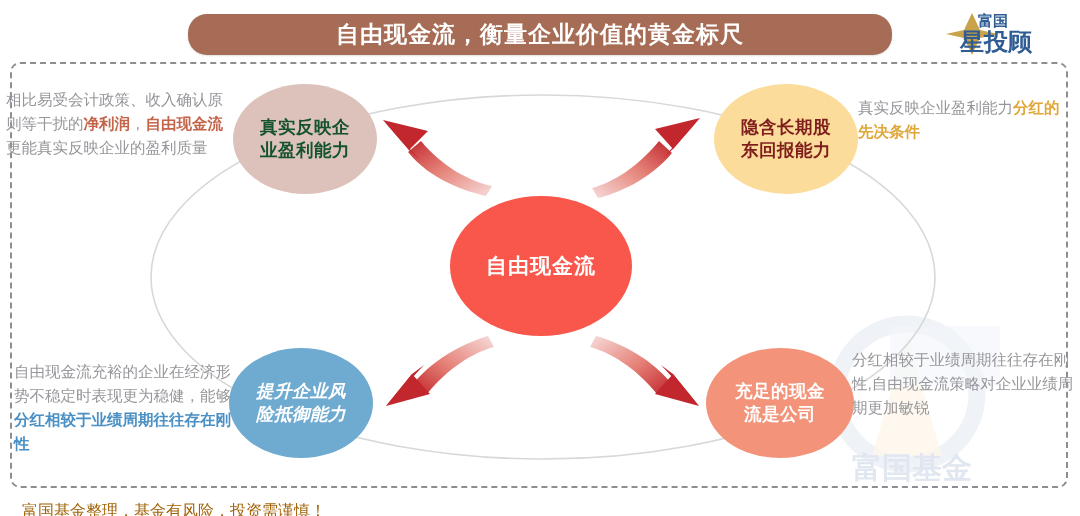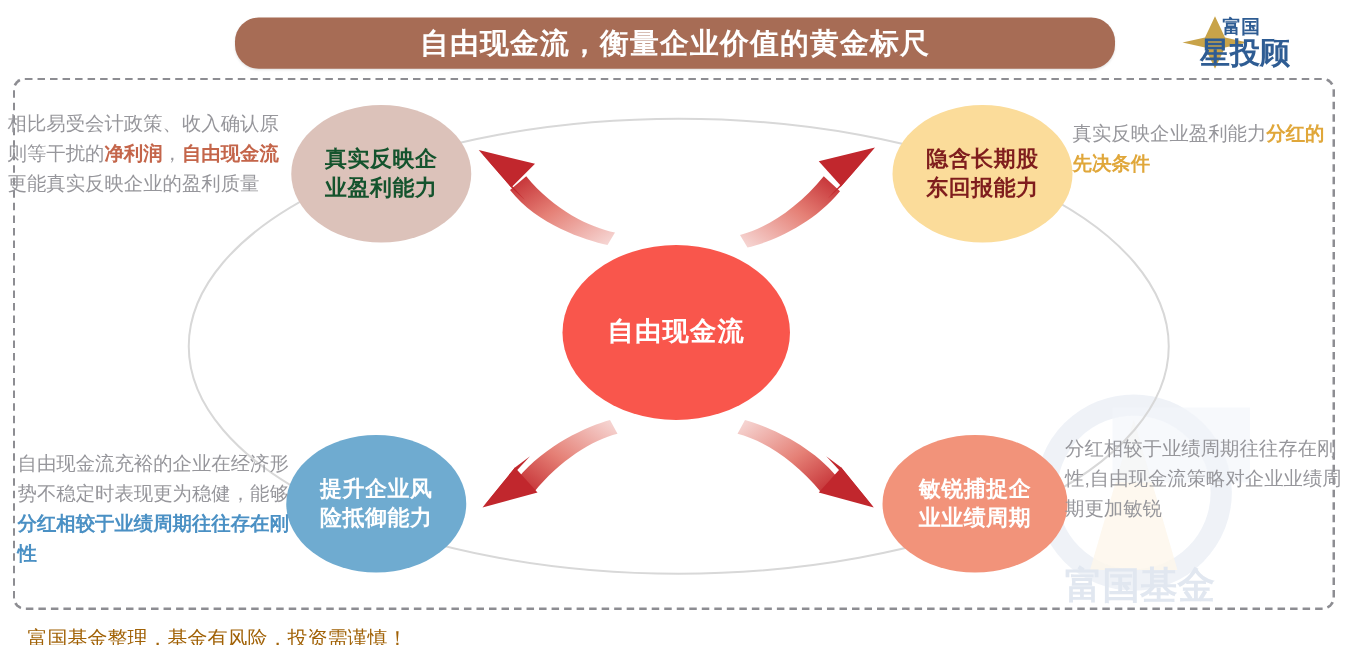--- a/index.html
+++ b/index.html
@@ -134,20 +134,21 @@
     height: 110px;
     background: #fbdc9a;
   }
   .node-tr .node-label { color: #7f1d1d; }
   .node-bl {
     left: 229px;
     top: 348px;
     width: 144px;
     height: 110px;
     background: #6fabd0;
+    font-style: italic;
   }
   .node-bl .node-label { color: #ffffff; }
   .node-br {
     left: 706px;
     top: 348px;
     width: 148px;
     height: 110px;
     background: #f2937a;
   }
   .node-br .node-label { color: #ffffff; }
@@ -263,21 +264,21 @@
   <div class="node node-tl">
     <div class="node-label">真实反映企业盈利能力</div>
   </div>
   <div class="node node-tr">
     <div class="node-label">隐含长期股东回报能力</div>
   </div>
   <div class="node node-bl">
     <div class="node-label">提升企业风险抵御能力</div>
   </div>
   <div class="node node-br">
-    <div class="node-label">敏锐捕捉企业业绩周期</div>
+    <div class="node-label">充足的现金流是公司</div>
   </div>
 
   <div class="desc desc-tl">
     <span>相比易受会计政策、收入确认原则等干扰的</span><b class="hl-brown">净利润</b><span>，</span><b class="hl-brown">自由现金流</b><span>更能真实反映企业的盈利质量</span>
   </div>
 
   <div class="desc desc-tr">
     <span>真实反映企业盈利能力</span><b class="hl-gold">分红的先决条件</b>
   </div>
 

